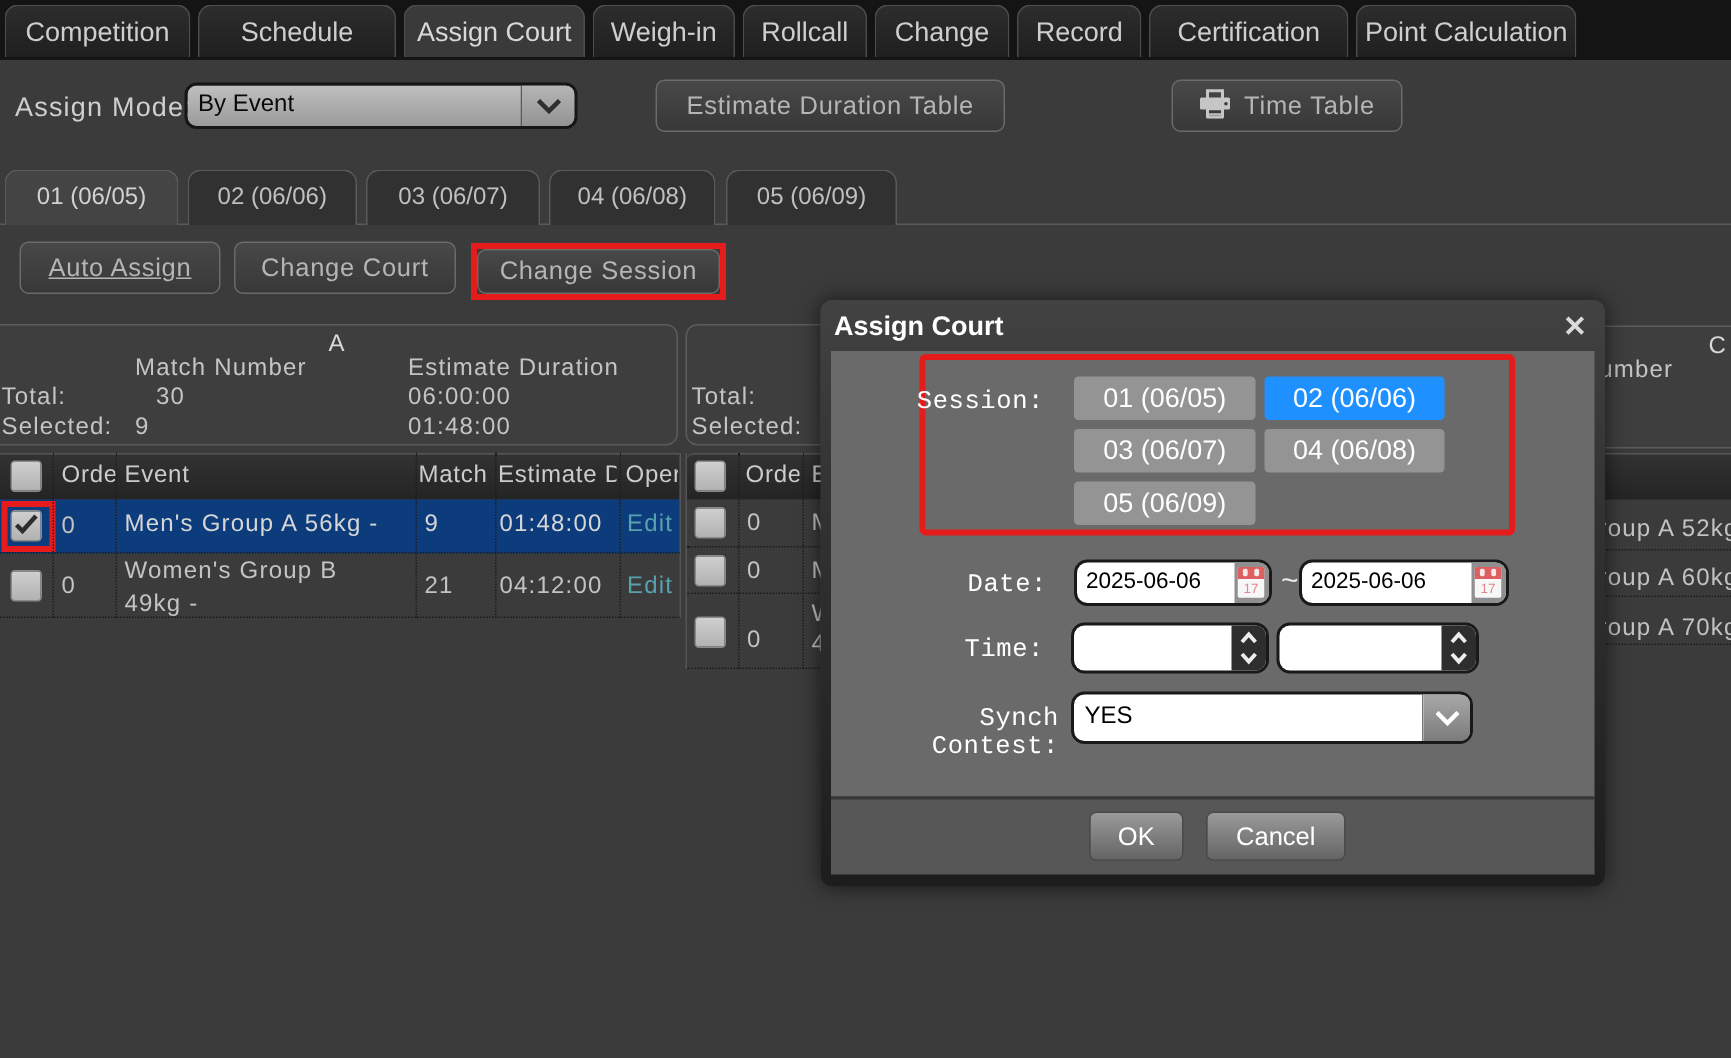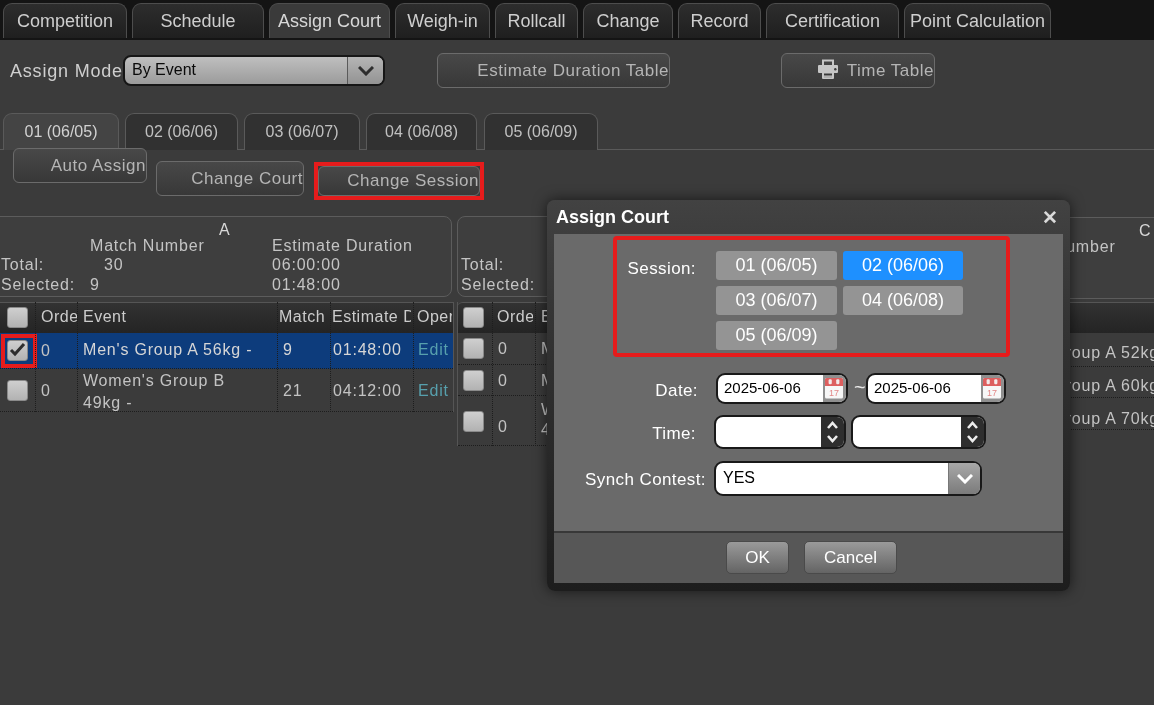--- a/index.html
+++ b/index.html
@@ -15,21 +15,21 @@
   .nav .tab.act { background:#3a3a3a; color:#d8d8d8; }
 
   
   .lbl { color:#cfcfcf; font-size:18px; letter-spacing:0.8px; }
   .selgray { position:absolute; left:123px; top:55px; width:262px; height:31px; border:2px solid #161616;
       border-radius:8px; background:linear-gradient(#bfbfbf,#9b9b9b); }
   .selgray .txt { position:absolute; left:7px; top:4px; font-size:16px; color:#0a0a0a; }
   .selgray .arr { position:absolute; right:0; top:0; width:36px; height:27px; border-left:1px solid #5a5a5a;
       border-radius:0 6px 6px 0; background:linear-gradient(#b5b5b5,#939393); }
   .btn { position:absolute; background:linear-gradient(#484848,#383838); border:1px solid #6b6b6b; border-radius:6px;
-      color:#b5b5b5; font-size:17px; letter-spacing:0.5px; text-align:right; }
+      color:#b5b5b5; font-size:17px; letter-spacing:0.5px; text-align:center; }
 
   
   .stabs { position:absolute; left:0; top:113px; width:1154px; height:37px; border-bottom:1px solid #5a5a5a; }
   .stab { position:absolute; top:0; height:37px; line-height:36px; text-align:center; border:1px solid #5a5a5a; border-bottom:none;
       border-radius:9px 9px 0 0; background:#313131; color:#c0c0c0; font-size:16px; }
   .stab.act { background:#444444; color:#d2d2d2; }
 
   
   .hbox { position:absolute; background:#3e3e3e; border:1px solid #5c5c5c; border-radius:8px; }
   .ptxt { position:absolute; color:#c4c4c4; font-size:16px; letter-spacing:0.8px; white-space:nowrap; }
@@ -44,21 +44,21 @@
   .redbox { position:absolute; border:4px solid #e61c1c; }
 
   
   .modal { position:absolute; left:547px; top:200px; width:523px; height:391px; border-radius:8px;
       background:linear-gradient(180deg,#424242 0%,#343434 30%,#1d1d1d 100%);
       box-shadow:0 0 14px rgba(0,0,0,.6); }
   .mtitle { position:absolute; left:9px; top:7px; color:#ffffff; font-size:18px; font-weight:bold; }
   .mx { position:absolute; right:12px; top:6px; color:#dadada; font-size:19px; font-weight:bold; }
   .mbody { position:absolute; left:7px; top:34px; width:509px; height:297px; background:#6a6a6a; }
   .mfoot { position:absolute; left:7px; top:331px; width:509px; height:52px; background:#575757; border-top:2px solid #383838; }
-  .mlbl { position:absolute; color:#ffffff; font-size:17px; letter-spacing:0.4px; text-align:right; width:140px; }
+  .mlbl { position:absolute; color:#ffffff; font-size:17px; letter-spacing:0.4px; text-align:right; width:140px;font-family:Liberation Mono, monospace; }
   .sbtn { position:absolute; width:121px; height:29px; background:#949494; color:#ffffff;
       font-size:18px; text-align:center; line-height:29px; border-radius:3px; }
   .sbtn.on { background:#1e90ff; }
   .winput { position:absolute; height:27px; background:#ffffff; border-radius:7px; box-shadow:0 0 0 2px #191919; }
   .fbtn { position:absolute; height:33px; background:linear-gradient(#9a9a9a,#646464); border:1px solid #4a4a4a;
       border-radius:5px; color:#ffffff; font-size:17px; text-align:center; line-height:31px; }
 </style>
 </head>
 <body>
 
@@ -97,21 +97,21 @@
   </svg>Time Table</div>
 
 <div class="stabs">
   <div class="stab act" style="left:3px;  width:116px;">01 (06/05)</div>
   <div class="stab" style="left:125px; width:113px;">02 (06/06)</div>
   <div class="stab" style="left:244px; width:116px;">03 (06/07)</div>
   <div class="stab" style="left:366px; width:111px;">04 (06/08)</div>
   <div class="stab" style="left:484px; width:114px;">05 (06/09)</div>
 </div>
 
-<div class="btn" style="left:13px; top:148px; width:134px; height:35px; line-height:33px;">Auto Assign</div>
+<div class="btn" style="left:13px; top:161px; width:134px; height:35px; line-height:33px;text-decoration:underline;">Auto Assign</div>
 <div class="btn" style="left:156px; top:161px; width:148px; height:35px; line-height:33px;">Change Court</div>
 <div class="redbox" style="left:314px; top:162px; width:170px; height:38px;"></div>
 <div class="btn" style="left:318px; top:166px; width:162px; height:30px; line-height:28px;">Change Session</div>
 
 <div class="hbox" style="left:-14px; top:216px; width:466px; height:81px;"></div>
 <div class="ptxt" style="left:219px; top:221px; color:#d8d8d8;">A</div>
 <div class="ptxt" style="left:90px;  top:237px;">Match Number</div>
 <div class="ptxt" style="left:272px; top:237px;">Estimate Duration</div>
 <div class="ptxt" style="left:1px;   top:256px;">Total:</div>
 <div class="ptxt" style="left:104px;  top:256px;">30</div>

